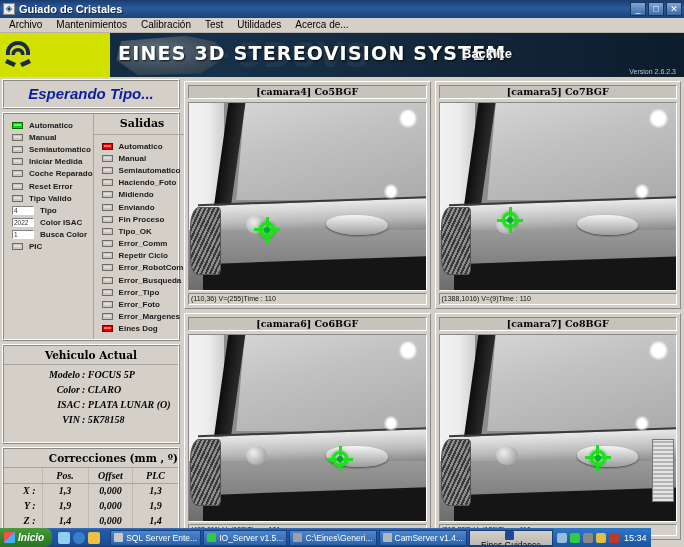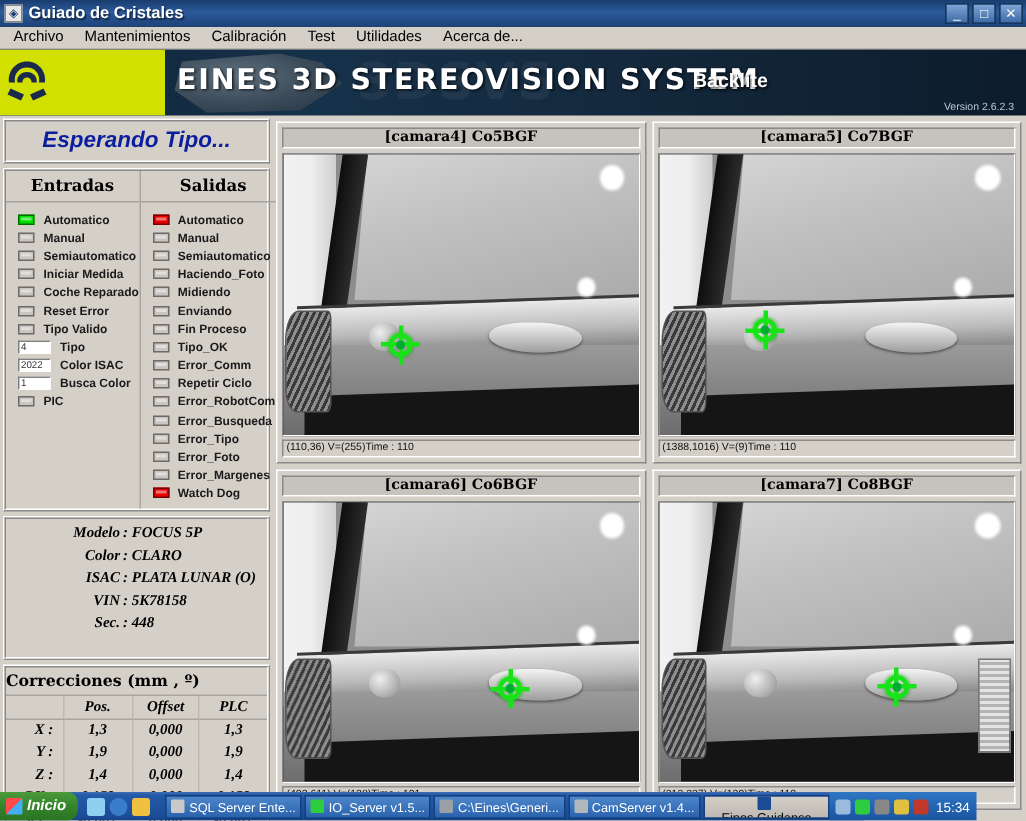--- a/index.html
+++ b/index.html
@@ -220,21 +220,21 @@
   }
   .vp-v {
     font-size: 10px; font-weight: bold; font-style: italic;
     color: #000;
     font-family: "Liberation Serif", serif;
   }
   .vp-v::before { content: ": "; }
 
   
   .cor-title {
-    text-align: left;
+    text-align: right;
     font-size: 10.5px; font-weight: bold;
     padding: 3px 0 3px 0;
     font-family: "DejaVu Serif", serif;
     border-bottom: 1px solid #a8a4a0;
   }
   table.cor {
     width: 100%; border-collapse: collapse;
     font-family: "Liberation Serif", serif;
   }
   table.cor th, table.cor td {
@@ -475,21 +475,20 @@
       <div class="panel">
         <div class="panel-inner">
           <div class="status-line">Esperando Tipo...</div>
         </div>
       </div>
 
       <div class="panel">
         <div class="panel-inner">
           <div class="io-wrap">
             <div class="io-col left">
-              <div class="io-head">Entradas</div>
               <div class="io-list" id="inputs-list">
                   <div class="io-row">
                     <span class="led on-green"></span>
                     <span class="io-label">Automatico</span>
                   </div>
                   <div class="io-row">
                     <span class="led"></span>
                     <span class="io-label">Manual</span>
                   </div>
                   <div class="io-row">
@@ -588,50 +587,47 @@
                   <div class="io-row">
                     <span class="led"></span>
                     <span class="io-label">Error_Foto</span>
                   </div>
                   <div class="io-row">
                     <span class="led"></span>
                     <span class="io-label">Error_Margenes</span>
                   </div>
                   <div class="io-row">
                     <span class="led on-red"></span>
-                    <span class="io-label">Watch Dog</span>
+                    <span class="io-label">Eines Dog</span>
                   </div>
                 </div>
             </div>
           </div>
         </div>
       </div>
 
       <div class="panel">
         <div class="panel-inner">
+          <div class="vp-title">Vehiculo Actual</div>
           <div class="vp-rows" id="vehicle-rows">
               <div class="vp-row">
                 <span class="vp-k">Modelo</span>
                 <span class="vp-v">FOCUS 5P</span>
               </div>
               <div class="vp-row">
                 <span class="vp-k">Color</span>
                 <span class="vp-v">CLARO</span>
               </div>
               <div class="vp-row">
                 <span class="vp-k">ISAC</span>
                 <span class="vp-v">PLATA LUNAR (O)</span>
               </div>
               <div class="vp-row">
                 <span class="vp-k">VIN</span>
                 <span class="vp-v">5K78158</span>
-              </div>
-              <div class="vp-row">
-                <span class="vp-k">Sec.</span>
-                <span class="vp-v">448</span>
               </div>
             </div>
         </div>
       </div>
 
       <div class="panel">
         <div class="panel-inner">
           <div class="cor-title">Correcciones (mm , º)</div>
           <table class="cor">
             <thead>

